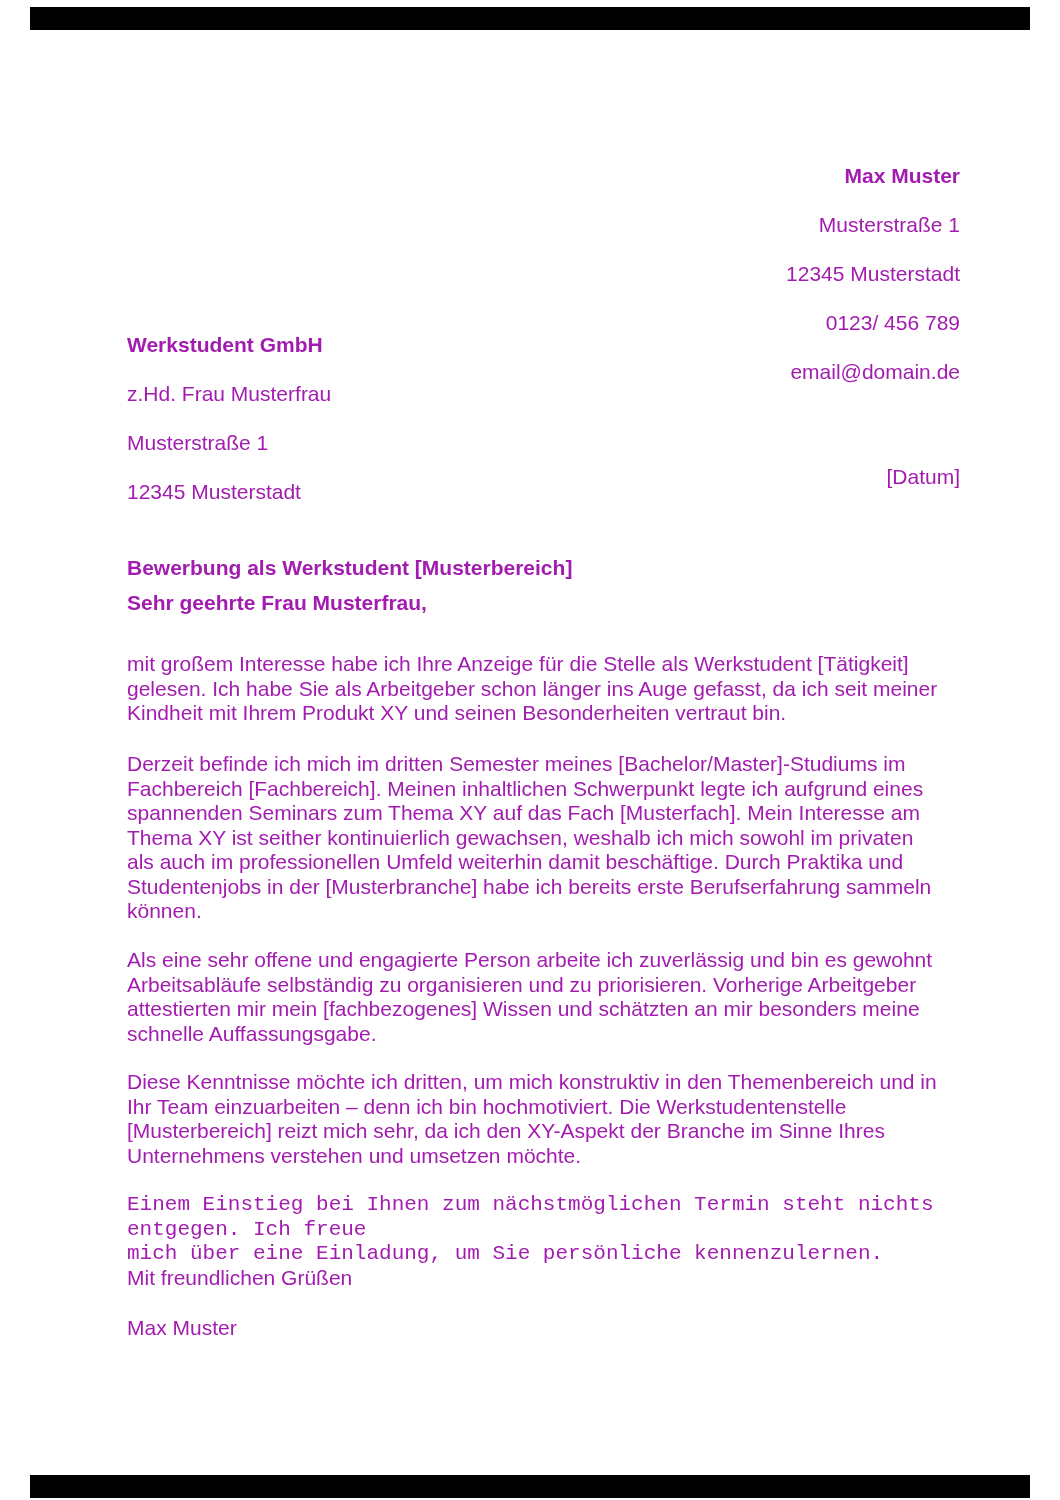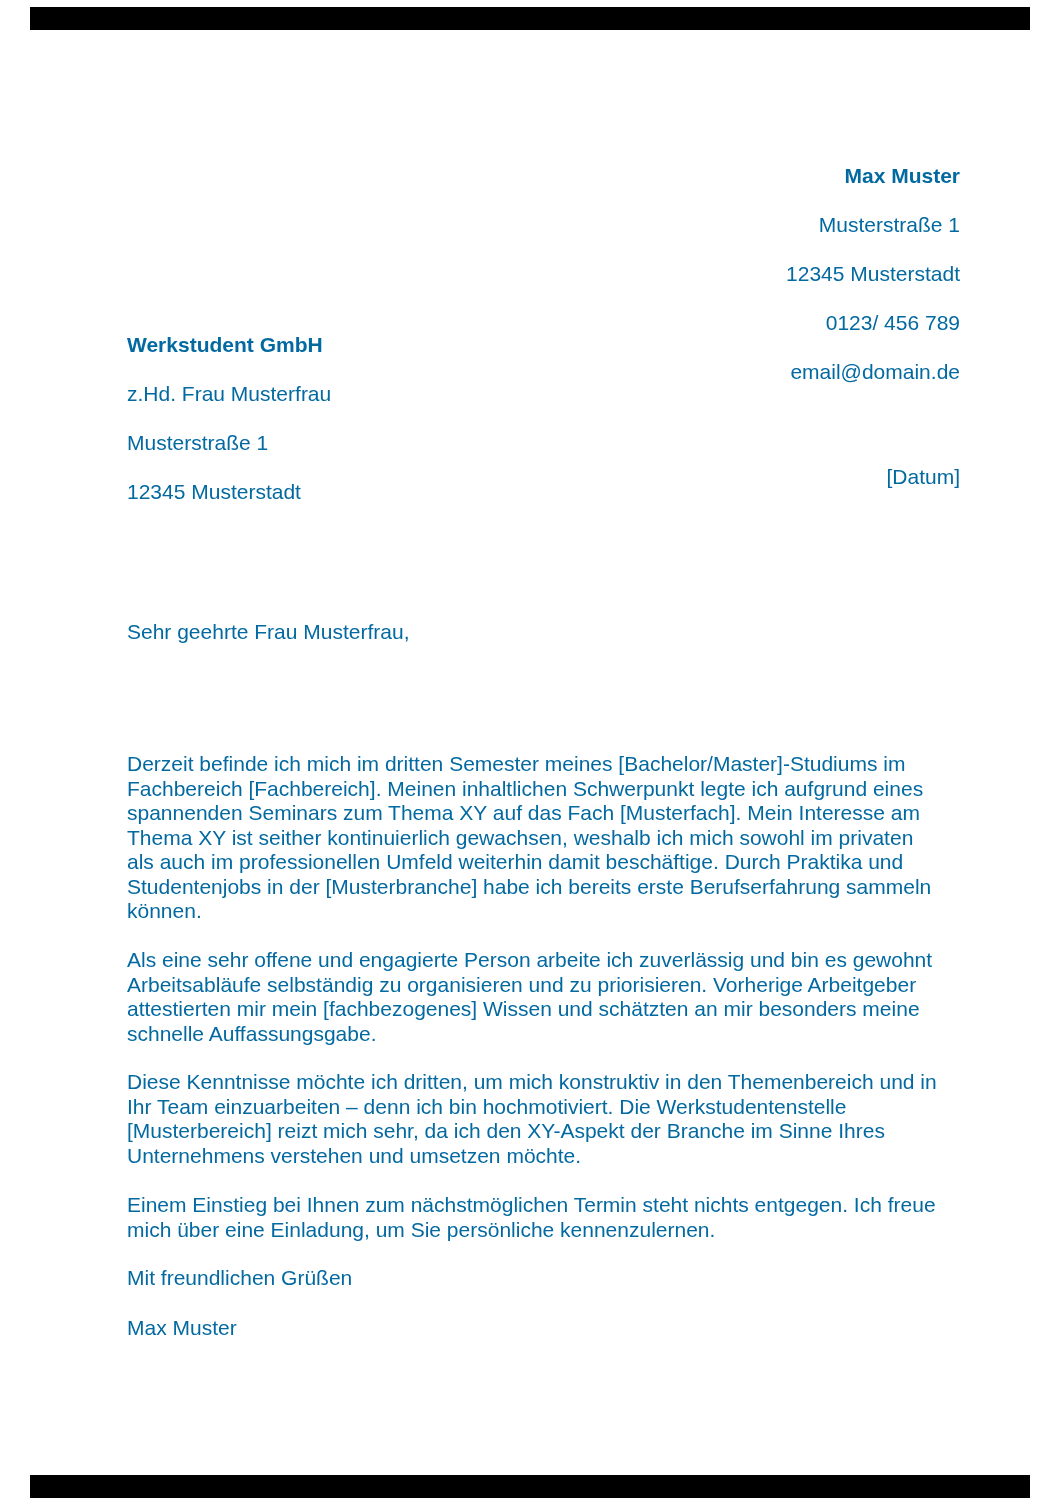--- a/index.html
+++ b/index.html
@@ -6,21 +6,21 @@
     margin: 0;
     padding: 0;
     background: #ffffff;
   }
   .page {
     position: relative;
     width: 1060px;
     height: 1500px;
     background: #ffffff;
     font-family: "Liberation Sans", sans-serif;
-    color: #0369a1;
+    color: #a21caf;
     overflow: hidden;
   }
   .bar {
     position: absolute;
     left: 30px;
     width: 1000px;
     height: 23px;
     background: #000000;
   }
   .bar-top { top: 7px; }
@@ -33,27 +33,27 @@
     white-space: pre-line;
   }
   .right { text-align: right; right: 100px; }
   .left  { left: 127px; }
   .bold  { font-weight: bold; }
 
   .sender    { top: 139px; }
   .recipient { top: 308px; }
   .date      { top: 465px; margin-left: 16px; }
   .subject   { top: 530px; line-height: 25px; }
-  .salutation{ top: 620px; }
+  .salutation{ top: 591px; font-weight: bold; }
   .body-par  { width: 845px; }
   .par1 { top: 652px; }
   .par2 { top: 752px; }
   .par3 { top: 948px; }
   .par4 { top: 1070px; }
-  .par5 { top: 1193px; }
+  .par5 { top: 1193px; font-family: Liberation Mono, monospace; }
   .closing   { top: 1266px; }
   .signature { top: 1316px; }
 </style>
 </head>
 <body>
 
 <div class="page">
 
   <div class="bar bar-top"></div>
 
@@ -68,24 +68,28 @@
   <div class="txt left recipient">
     <div class="bold">Werkstudent GmbH</div>
     <div>z.Hd. Frau Musterfrau</div>
     <div>Musterstraße 1</div>
     <div>12345 Musterstadt</div>
   </div>
 
   <div class="txt right date">[Datum]</div>
 
   <div class="txt left subject bold">
+    <div>Bewerbung als Werkstudent [Musterbereich]</div>
   </div>
 
   <div class="txt left salutation">Sehr geehrte Frau Musterfrau,</div>
 
+  <div class="txt left body-par par1">mit großem Interesse habe ich Ihre Anzeige für die Stelle als Werkstudent [Tätigkeit]
+gelesen. Ich habe Sie als Arbeitgeber schon länger ins Auge gefasst, da ich seit meiner
+Kindheit mit Ihrem Produkt XY und seinen Besonderheiten vertraut bin.</div>
   <div class="txt left body-par par2">Derzeit befinde ich mich im dritten Semester meines [Bachelor/Master]-Studiums im
 Fachbereich [Fachbereich]. Meinen inhaltlichen Schwerpunkt legte ich aufgrund eines
 spannenden Seminars zum Thema XY auf das Fach [Musterfach]. Mein Interesse am
 Thema XY ist seither kontinuierlich gewachsen, weshalb ich mich sowohl im privaten
 als auch im professionellen Umfeld weiterhin damit beschäftige. Durch Praktika und
 Studentenjobs in der [Musterbranche] habe ich bereits erste Berufserfahrung sammeln
 können.</div>
   <div class="txt left body-par par3">Als eine sehr offene und engagierte Person arbeite ich zuverlässig und bin es gewohnt
 Arbeitsabläufe selbständig zu organisieren und zu priorisieren. Vorherige Arbeitgeber
 attestierten mir mein [fachbezogenes] Wissen und schätzten an mir besonders meine

